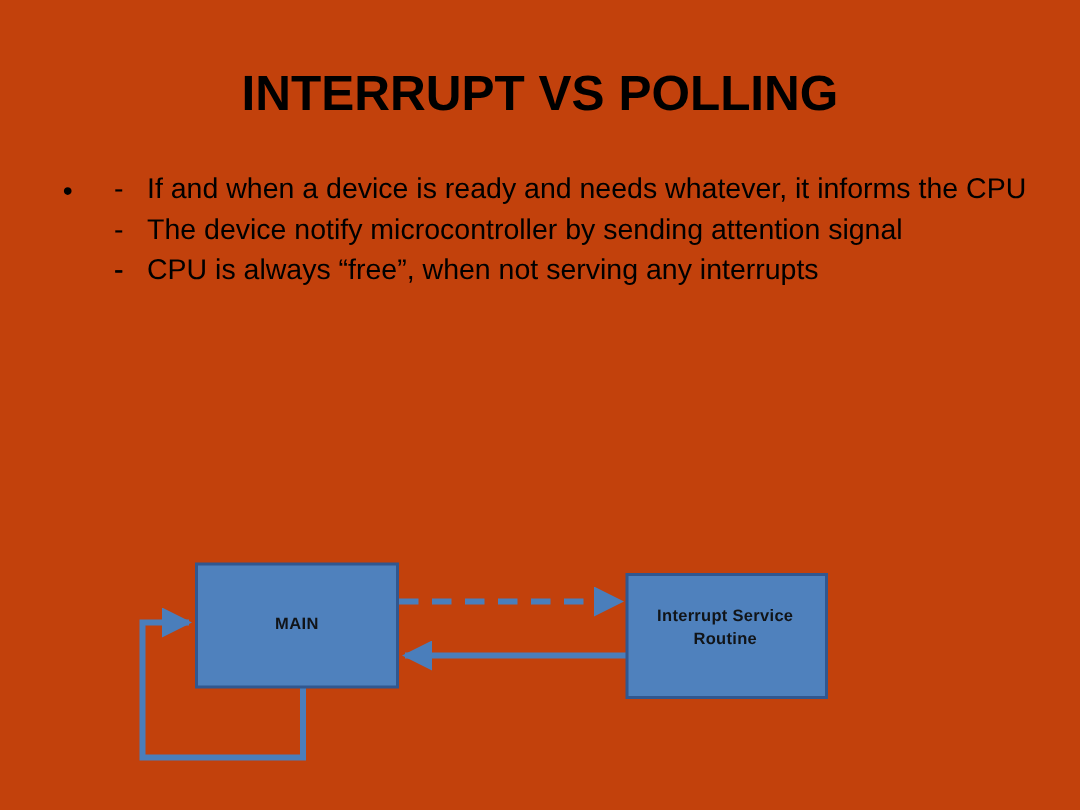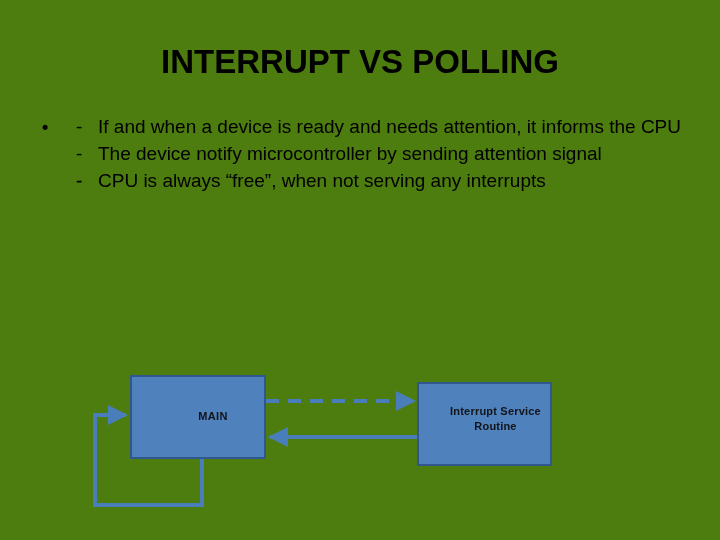--- a/index.html
+++ b/index.html
@@ -7,21 +7,21 @@
     padding: 0;
     background: #ffffff;
   }
   body {
     font-family: "Liberation Sans", sans-serif;
   }
   #slide {
     position: relative;
     width: 720px;
     height: 540px;
-    background: #4d7c0f;
+    background: #c2410c;
     overflow: hidden;
   }
 
   
   #slide-title {
     position: absolute;
     left: 0;
     top: 42px;
     width: 720px;
     text-align: center;
@@ -93,45 +93,44 @@
     color: #111418;
     text-align: center;
     line-height: 15px;
   }
   #main-box-label {
     left: 131px;
     top: 409px;
     width: 134px;
     font-size: 11px;
     letter-spacing: .3px;
-    padding-left: 15px;
   }
   #isr-box-label {
-    left: 418px;
+    left: 406px;
     top: 404px;
     width: 155px;
     font-size: 11px;
     letter-spacing: .2px;
   }
 </style>
 </head>
 <body>
 
 <div id="slide">
 
   <div id="slide-title">INTERRUPT VS POLLING</div>
 
   <div id="body-list">
     <div class="lvl1">
       <span class="mark">•</span>
     </div>
     <div class="sub-list">
       <div class="lvl2">
         <span class="mark">-</span>
-        <span>If and when a device is ready and needs attention, it informs the CPU</span>
+        <span>If and when a device is ready and needs whatever, it informs the CPU</span>
       </div>
       <div class="lvl2">
         <span class="mark">-</span>
         <span>The device notify microcontroller by sending attention signal</span>
       </div>
       <div class="lvl2">
         <span class="mark">-</span>
       </div>
       <div class="lvl2">
         <span class="mark">-</span>

